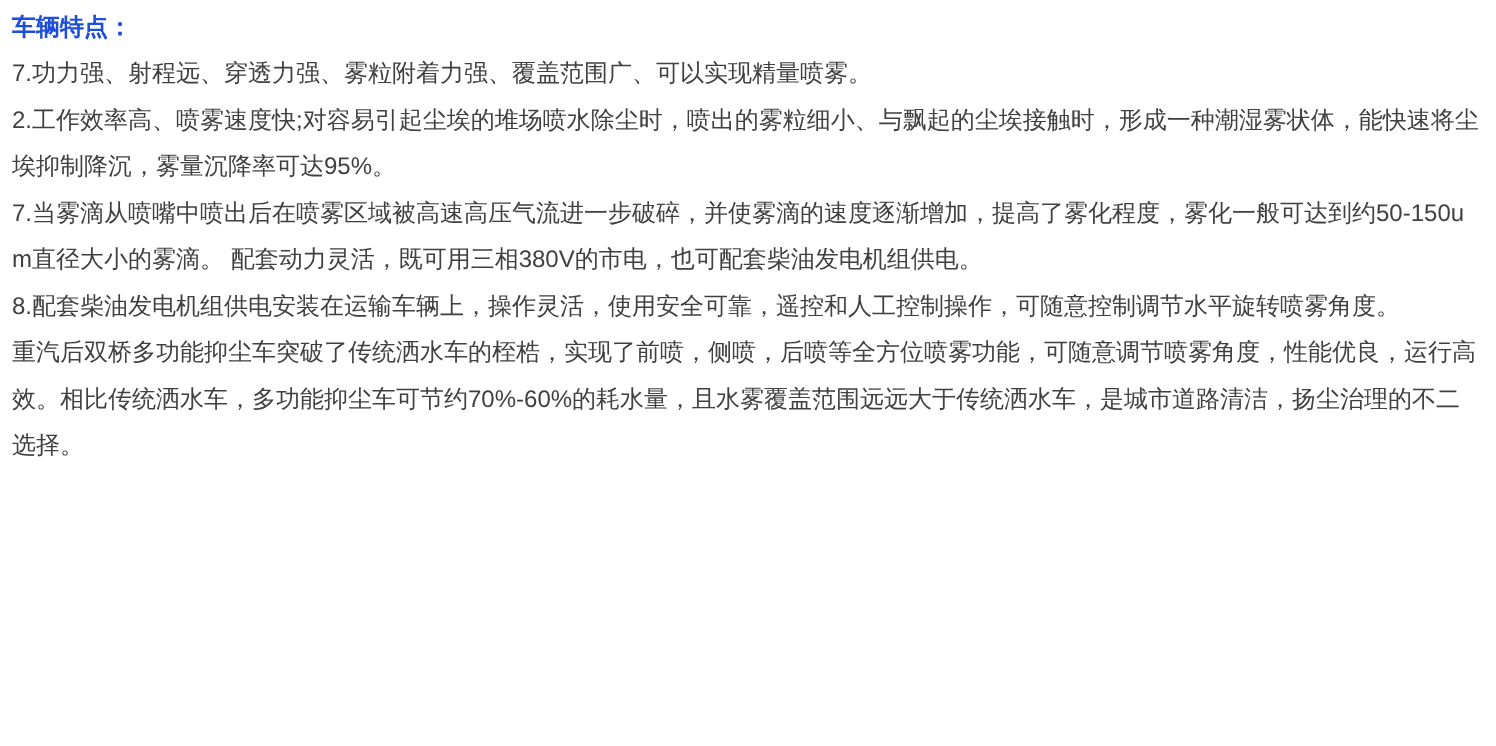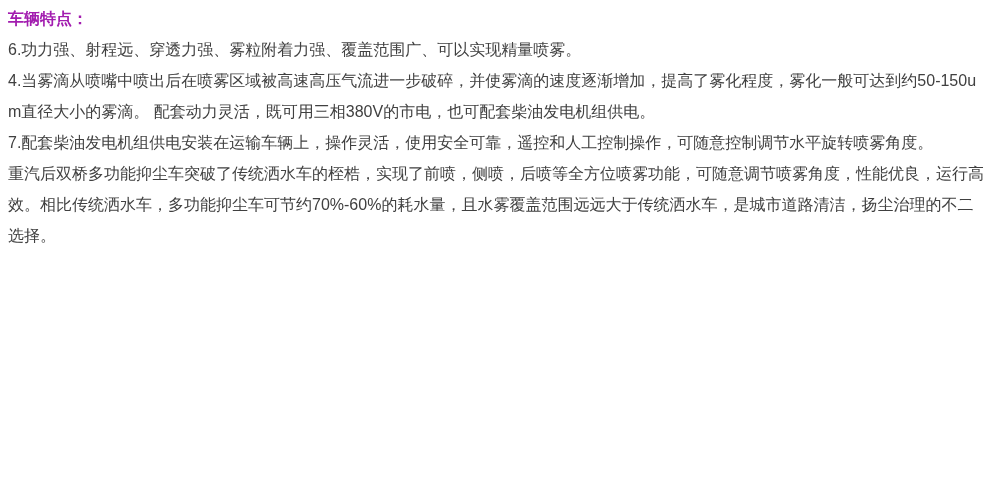--- a/index.html
+++ b/index.html
@@ -18,26 +18,27 @@
     font-size: 16px;
     line-height: 31px;
     color: #404040;
     word-break: break-all;
   }
   .content p {
     margin: 0;
     padding: 0;
   }
   .doc-title {
-    color: #a21caf;
+    color: #1d4ed8;
     font-weight: bold;
   }
 </style>
 </head>
 <body>
 
 <div class="content">
   <p class="doc-title">车辆特点：</p>
-  <p>6.功力强、射程远、穿透力强、雾粒附着力强、覆盖范围广、可以实现精量喷雾。</p>
-  <p>4.当雾滴从喷嘴中喷出后在喷雾区域被高速高压气流进一步破碎，并使雾滴的速度逐渐增加，提高了雾化程度，雾化一般可达到约50-150um直径大小的雾滴。 配套动力灵活，既可用三相380V的市电，也可配套柴油发电机组供电。</p>
-  <p>7.配套柴油发电机组供电安装在运输车辆上，操作灵活，使用安全可靠，遥控和人工控制操作，可随意控制调节水平旋转喷雾角度。</p>
+  <p>7.功力强、射程远、穿透力强、雾粒附着力强、覆盖范围广、可以实现精量喷雾。</p>
+  <p>2.工作效率高、喷雾速度快;对容易引起尘埃的堆场喷水除尘时，喷出的雾粒细小、与飘起的尘埃接触时，形成一种潮湿雾状体，能快速将尘埃抑制降沉，雾量沉降率可达95%。</p>
+  <p>7.当雾滴从喷嘴中喷出后在喷雾区域被高速高压气流进一步破碎，并使雾滴的速度逐渐增加，提高了雾化程度，雾化一般可达到约50-150um直径大小的雾滴。 配套动力灵活，既可用三相380V的市电，也可配套柴油发电机组供电。</p>
+  <p>8.配套柴油发电机组供电安装在运输车辆上，操作灵活，使用安全可靠，遥控和人工控制操作，可随意控制调节水平旋转喷雾角度。</p>
   <p>重汽后双桥多功能抑尘车突破了传统洒水车的桎梏，实现了前喷，侧喷，后喷等全方位喷雾功能，可随意调节喷雾角度，性能优良，运行高效。相比传统洒水车，多功能抑尘车可节约70%-60%的耗水量，且水雾覆盖范围远远大于传统洒水车，是城市道路清洁，扬尘治理的不二选择。</p>
 </div>
 
 </body></html>

